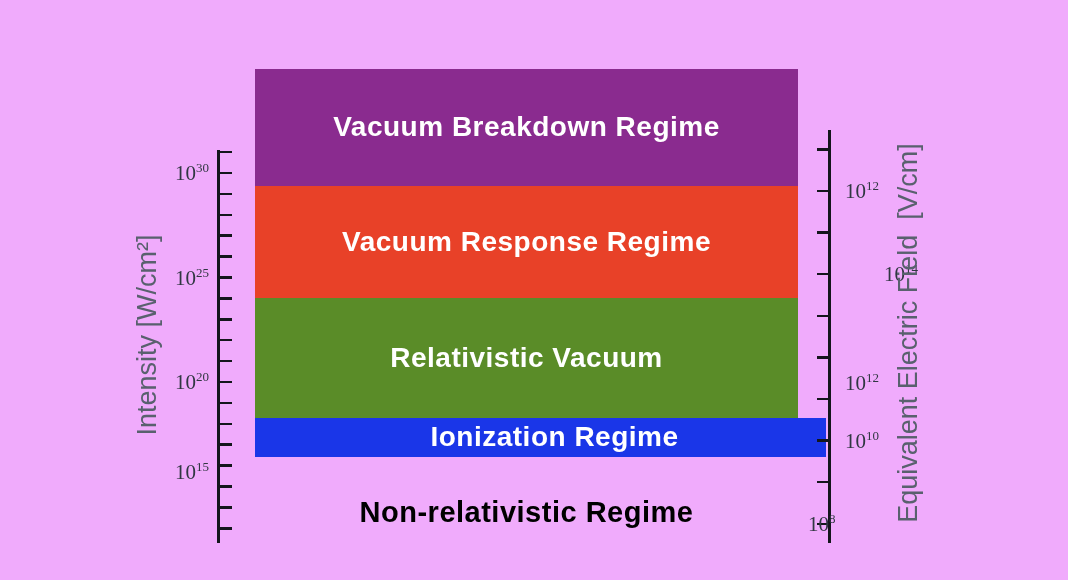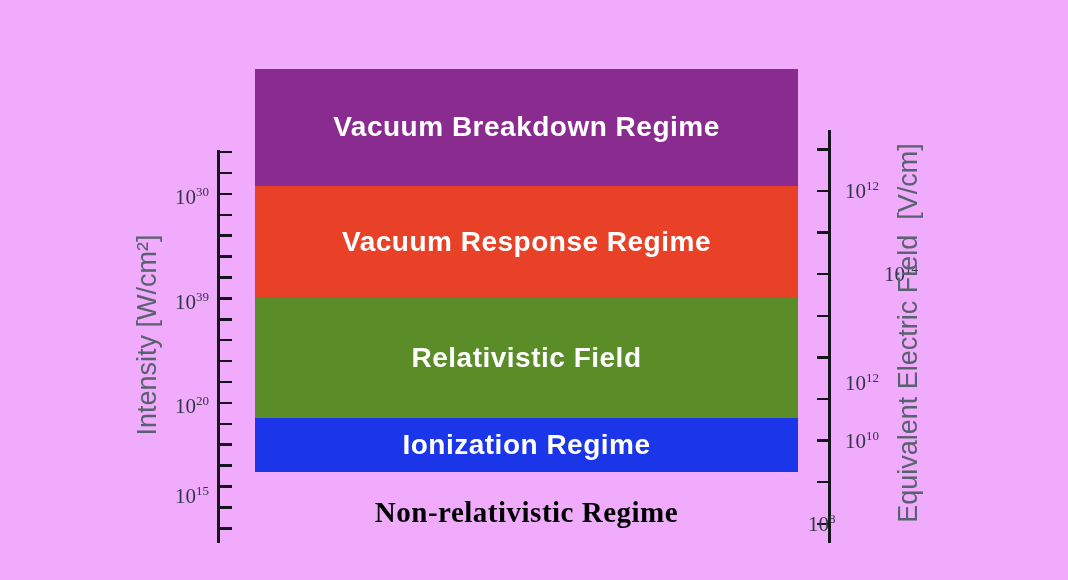--- a/index.html
+++ b/index.html
@@ -35,21 +35,21 @@
     position:absolute;height:2.6px;background:#14161c;
   }
   .ticklabel{
     position:absolute;
     font-family:"Liberation Serif", serif;
     font-size:21px;color:#303742;
     line-height:26px;height:26px;
     white-space:nowrap;
   }
   .ticklabel sup{font-size:13px;line-height:0;}
-  .ticklabel.left{text-align:right;width:70px;margin-top:24px;}
+  .ticklabel.left{text-align:right;width:70px;}
   .axis-title{
     position:absolute;
     font-size:27px;color:#59606e;
     white-space:pre;
     transform:translate(-50%,-50%) rotate(-90deg);
   }
   .axis-title.left{left:147px;top:335px;}
   .axis-title.right{left:908px;top:333px;}
 </style>
 </head>
@@ -57,42 +57,42 @@
 
 <div class="canvas">
   <div id="bands">
       <div class="band" style="top: 68.5px; height: 117.04px; background: rgb(138, 43, 143);">
         <span style="color: rgb(255, 255, 255);">Vacuum Breakdown Regime</span>
       </div>
       <div class="band" style="top: 185.54px; height: 112.86px; background: rgb(232, 65, 40); text-align: right;">
         <span style="color: rgb(255, 255, 255);">Vacuum Response Regime</span>
       </div>
       <div class="band" style="top: 298.4px; height: 119.13px; background: rgb(90, 140, 40);">
-        <span style="color: rgb(255, 255, 255);">Relativistic Field</span>
+        <span style="color: rgb(255, 255, 255);">Relativistic Vacuum</span>
       </div>
-      <div class="band" style="top: 417.53px; height: 54px; background: rgb(26, 54, 232);">
+      <div class="band" style="top: 417.53px; height: 39px; background: rgb(26, 54, 232); padding-left: 28px;">
         <span style="color: rgb(255, 255, 255);">Ionization Regime</span>
       </div>
     </div>
 
-  <div id="floor-label" class="floor-label" style="top: 511.58px; font-family: Liberation Serif, serif;">Non-relativistic Regime</div>
+  <div id="floor-label" class="floor-label" style="top: 511.58px;">Non-relativistic Regime</div>
 
   <div id="left-axis-line" class="axis-line" style="left: 216.75px; top: 150px; height: 393px;"></div>
   <div id="right-axis-line" class="axis-line" style="left: 827.75px; top: 130px; height: 413px;"></div>
 
   <div id="left-ticks">
       <div class="tick" style="top: 150.8px; width: 12px; left: 220.25px;"></div>
       <div class="tick" style="top: 171.7px; width: 12px; left: 220.25px;"></div>
       <div class="ticklabel left" style="top: 160px; left: 139px;">10<sup>30</sup></div>
       <div class="tick" style="top: 192.6px; width: 12px; left: 220.25px;"></div>
       <div class="tick" style="top: 213.5px; width: 12px; left: 220.25px;"></div>
       <div class="tick" style="top: 234.4px; width: 12px; left: 220.25px;"></div>
       <div class="tick" style="top: 255.3px; width: 12px; left: 220.25px;"></div>
       <div class="tick" style="top: 276.2px; width: 12px; left: 220.25px;"></div>
-      <div class="ticklabel left" style="top: 264.5px; left: 139px;">10<sup>39</sup></div>
+      <div class="ticklabel left" style="top: 264.5px; left: 139px;">10<sup>25</sup></div>
       <div class="tick" style="top: 297.1px; width: 12px; left: 220.25px;"></div>
       <div class="tick" style="top: 318px; width: 12px; left: 220.25px;"></div>
       <div class="tick" style="top: 338.9px; width: 12px; left: 220.25px;"></div>
       <div class="tick" style="top: 359.8px; width: 12px; left: 220.25px;"></div>
       <div class="tick" style="top: 380.7px; width: 12px; left: 220.25px;"></div>
       <div class="ticklabel left" style="top: 369px; left: 139px;">10<sup>20</sup></div>
       <div class="tick" style="top: 401.6px; width: 12px; left: 220.25px;"></div>
       <div class="tick" style="top: 422.5px; width: 12px; left: 220.25px;"></div>
       <div class="tick" style="top: 443.4px; width: 12px; left: 220.25px;"></div>
       <div class="tick" style="top: 464.3px; width: 12px; left: 220.25px;"></div>

